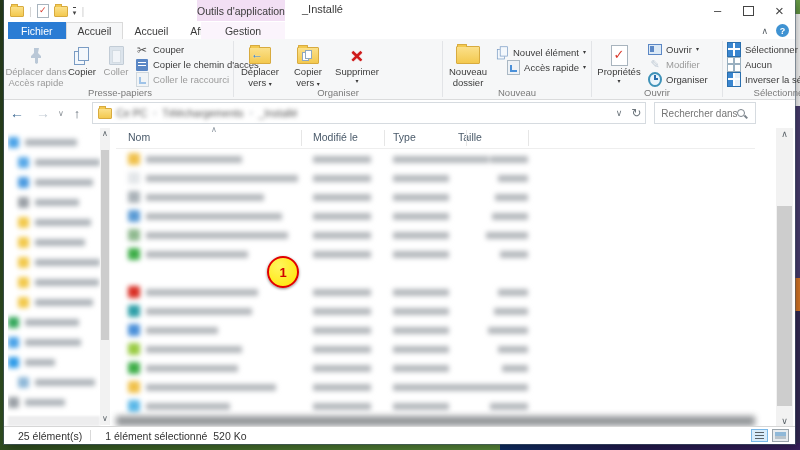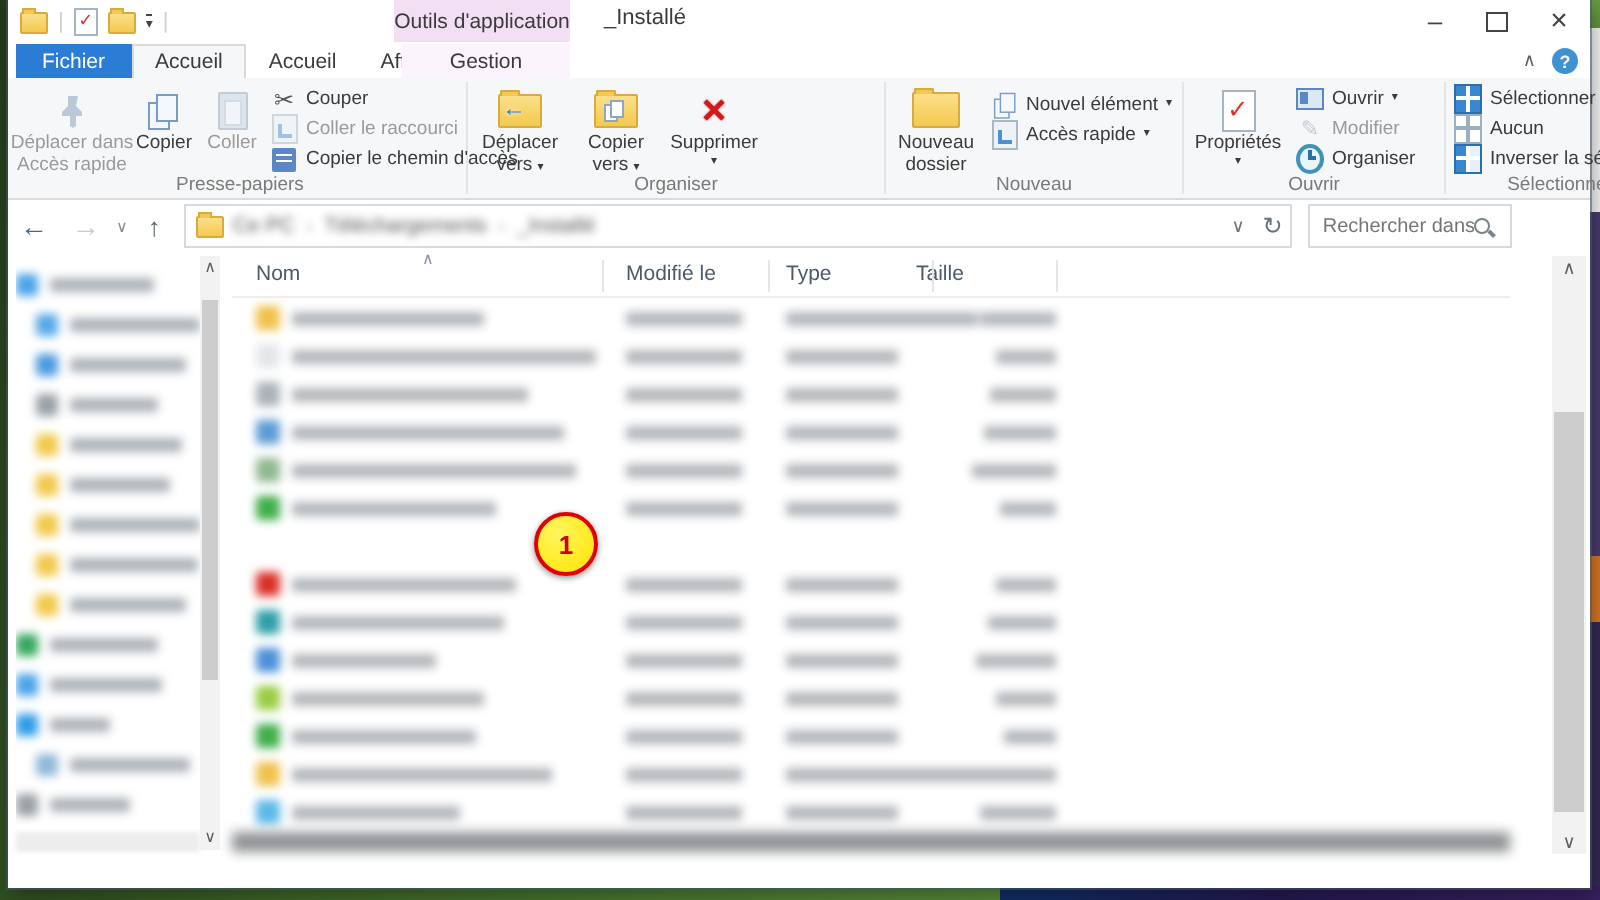--- a/index.html
+++ b/index.html
@@ -225,31 +225,31 @@
           <span class="ric">
               <span class="ic-paste"></span>
             </span>
           <span class="l">Coller</span>
         </div>
         <div class="rsmcol">
           <div class="rsm">
             <span class="sic ic-scissors">✂</span>
             <span>Couper</span>
           </div>
+          <div class="rsm">
+            <span class="sic">
+                <span class="ic-path"></span>
+              </span>
+            <span>Copier le chemin d'accès</span>
+          </div>
           <div class="rsm disabled">
             <span class="sic">
                 <span class="ic-short"></span>
               </span>
             <span>Coller le raccourci</span>
-          </div>
-          <div class="rsm">
-            <span class="sic">
-                <span class="ic-path"></span>
-              </span>
-            <span>Copier le chemin d'accès</span>
           </div>
         </div>
       </div>
       <div class="glabel">Presse-papiers</div>
     </div>
     <div class="gsep"></div>
 
     <div class="rgroup" style="width:206px;">
       <div class="rrow">
         <div class="rbig" style="width:50px;">
@@ -284,21 +284,21 @@
 
     <div class="rgroup" style="width:146px;">
       <div class="rrow">
         <div class="rbig" style="width:48px;">
           <span class="ric">
               <span class="ic-fold" style="width:22px;height:16px;"></span>
             </span>
           <span class="l">Nouveau</span>
           <span class="l">dossier</span>
         </div>
-        <div class="rsmcol" style="padding-top:5px;">
+        <div class="rsmcol" style="padding-top:5px;align-items:flex-end;">
           <div class="rsm">
             <span class="sic">
                 <span class="ic-copy mini"></span>
               </span>
             <span>Nouvel élément</span>
             <span class="menu-arrow">▾</span>
           </div>
           <div class="rsm">
             <span class="sic">
                 <span class="ic-short"></span>
@@ -579,14 +579,23 @@
 
     <div class="vscroll" id="list-scroll">
       <span class="varrow" style="top:0;">∧</span>
       <span class="vthumb" style="top:78px;height:200px;"></span>
       <span class="varrow" style="bottom:0;">∨</span>
     </div>
   </div>
 
   <div id="annot">1</div>
 
+  <div id="statusbar">
+    <span class="st">25 élément(s)</span>
+    <span class="stsep"></span>
+    <span class="st"><span>1 élément sélectionné</span>&nbsp;&nbsp;<span>520 Ko</span></span>
+    <span id="status-right">
+      <span class="viewbtn details"></span>
+      <span class="viewbtn thumbs"></span>
+    </span>
+  </div>
 
 </div>
 
 </body></html>

